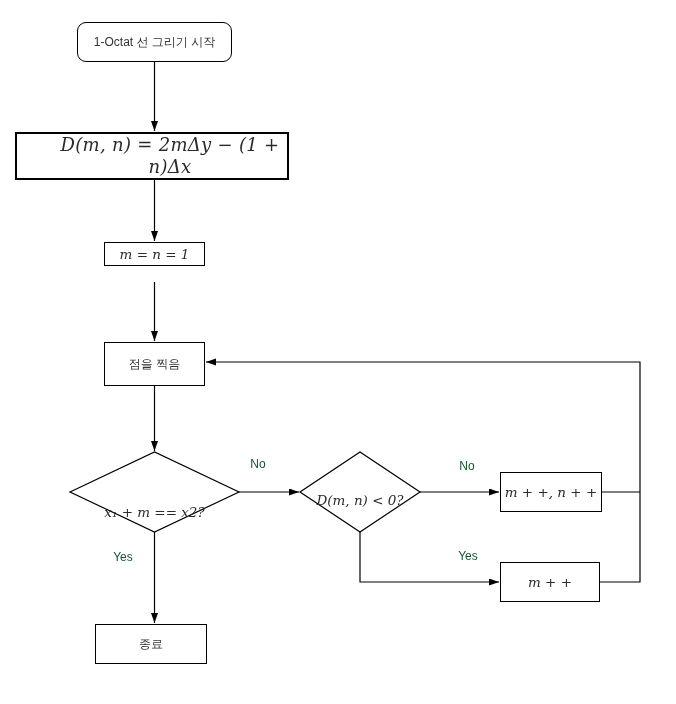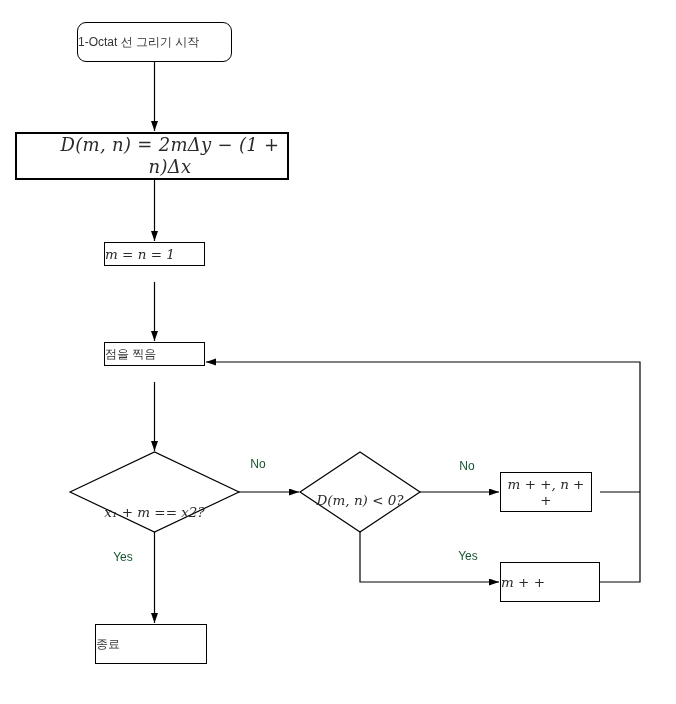--- a/index.html
+++ b/index.html
@@ -22,20 +22,21 @@
     width: 676px;
     height: 704px;
   }
   .node {
     position: absolute;
     box-sizing: border-box;
     border: 1px solid #000000;
     background: #ffffff;
     display: flex;
     align-items: center;
+    justify-content: center;
     text-align: center;
     color: #333333;
     font-size: 12px;
     line-height: 1.2;
   }
   .node.rounded {
     border-radius: 9px;
   }
   .node.thick {
     border-width: 2px;
@@ -103,25 +104,25 @@
   </div>
 
   <div class="node thick math math-lg" style="left:15px; top:132px; width:274px; height:48px;">
     <span>D(m, n) = 2mΔy − (1 + n)Δx</span>
   </div>
 
   <div class="node math math-md" style="left:104px; top:242px; width:101px; height:24px;">
     <span>m = n = 1</span>
   </div>
 
-  <div class="node" style="left:104px; top:342px; width:101px; height:24px;">
+  <div class="node" style="left:104px; top:342px; width:101px; height:44px;">
     <span>점을 찍음</span>
   </div>
 
-  <div class="node math math-md" style="left:500px; top:472px; width:92px; height:40px;">
+  <div class="node math math-md" style="left:500px; top:472px; width:102px; height:40px;">
     <span>m + +, n + +</span>
   </div>
 
   <div class="node math math-md" style="left:500px; top:562px; width:100px; height:40px;">
     <span>m + +</span>
   </div>
 
   <div class="node" style="left:95px; top:624px; width:112px; height:40px;">
     <span>종료</span>
   </div>

